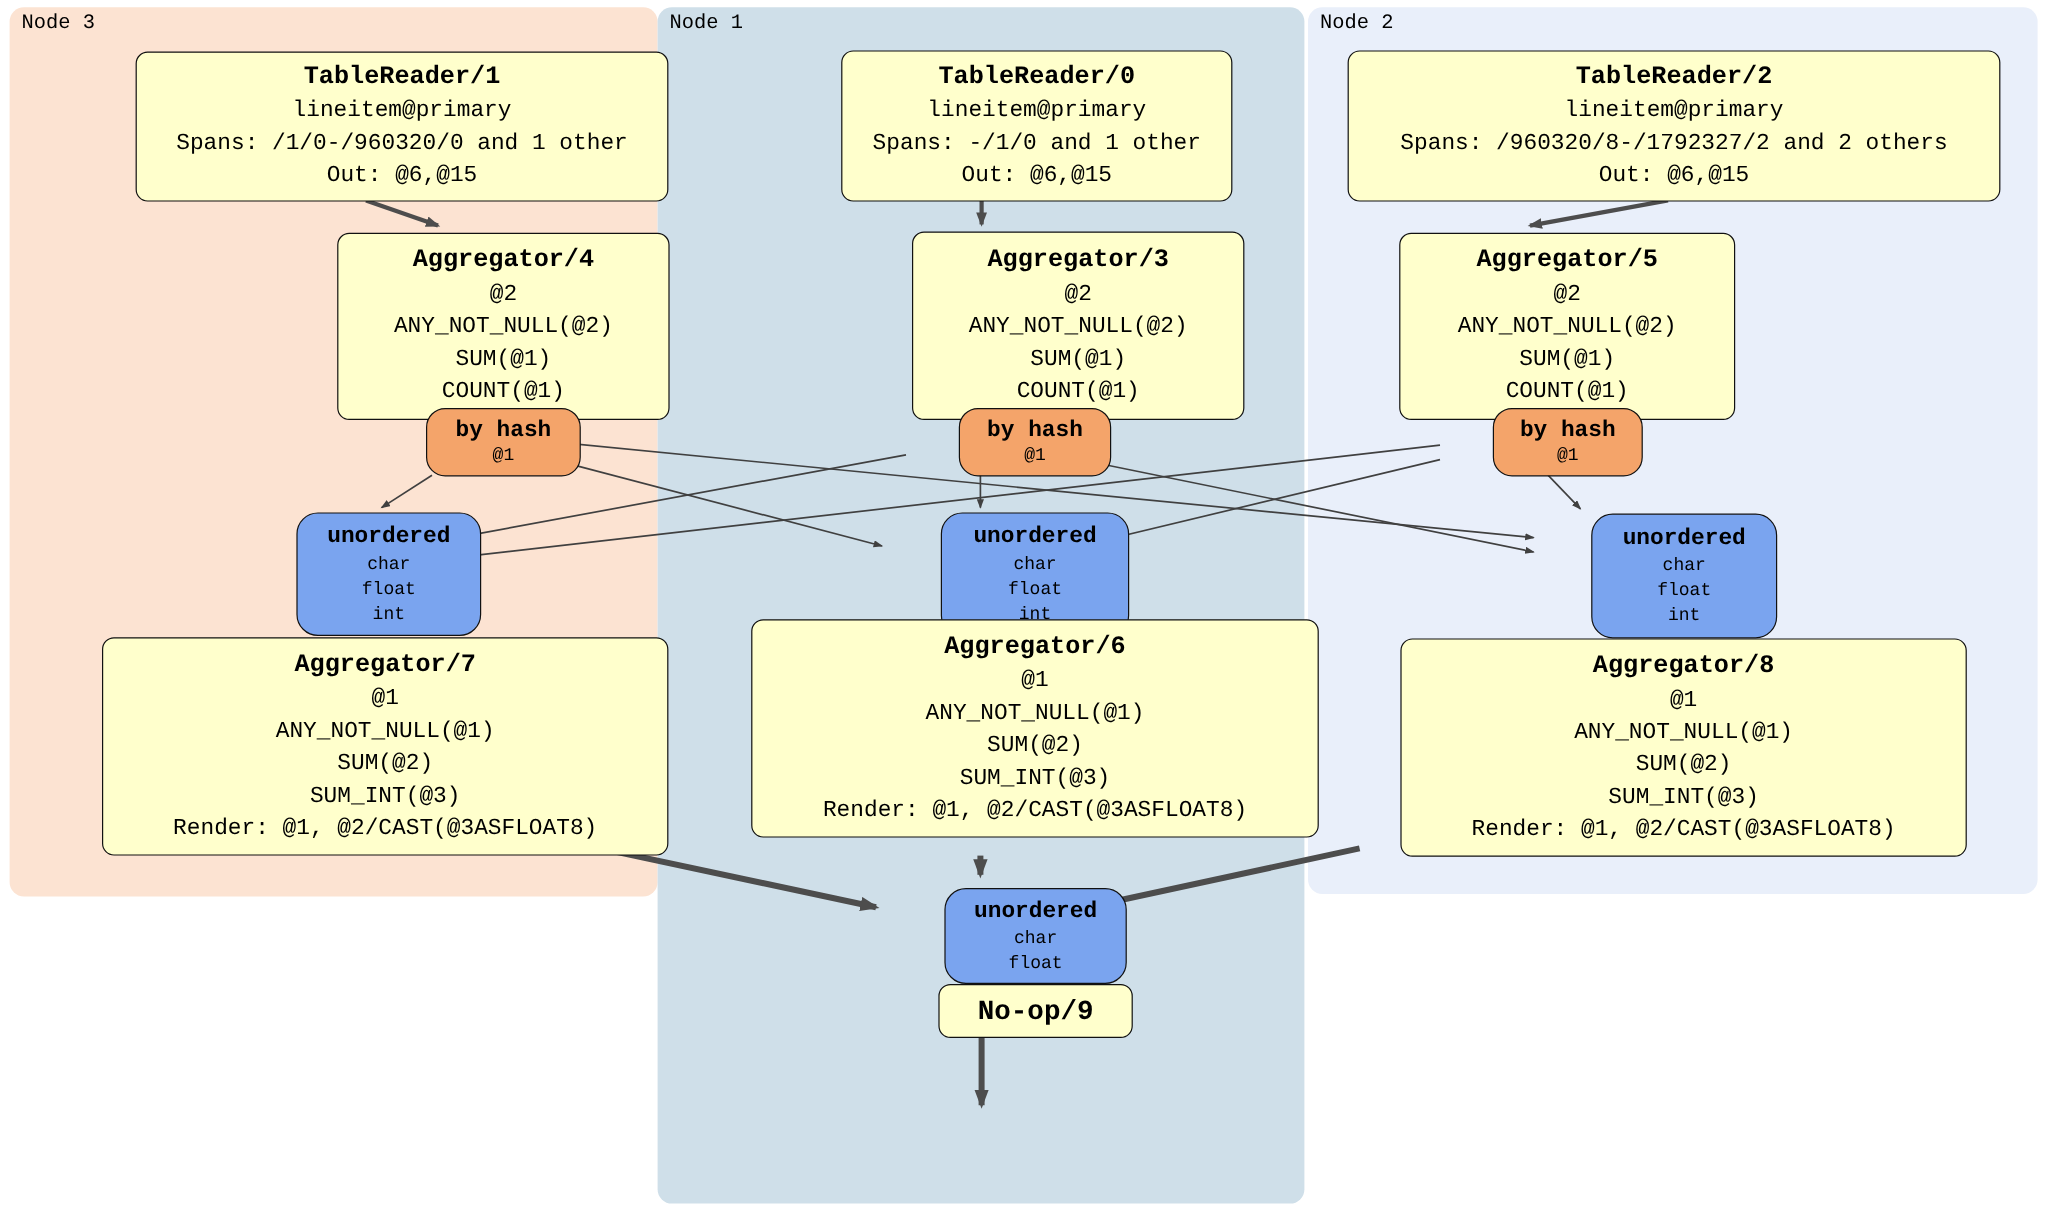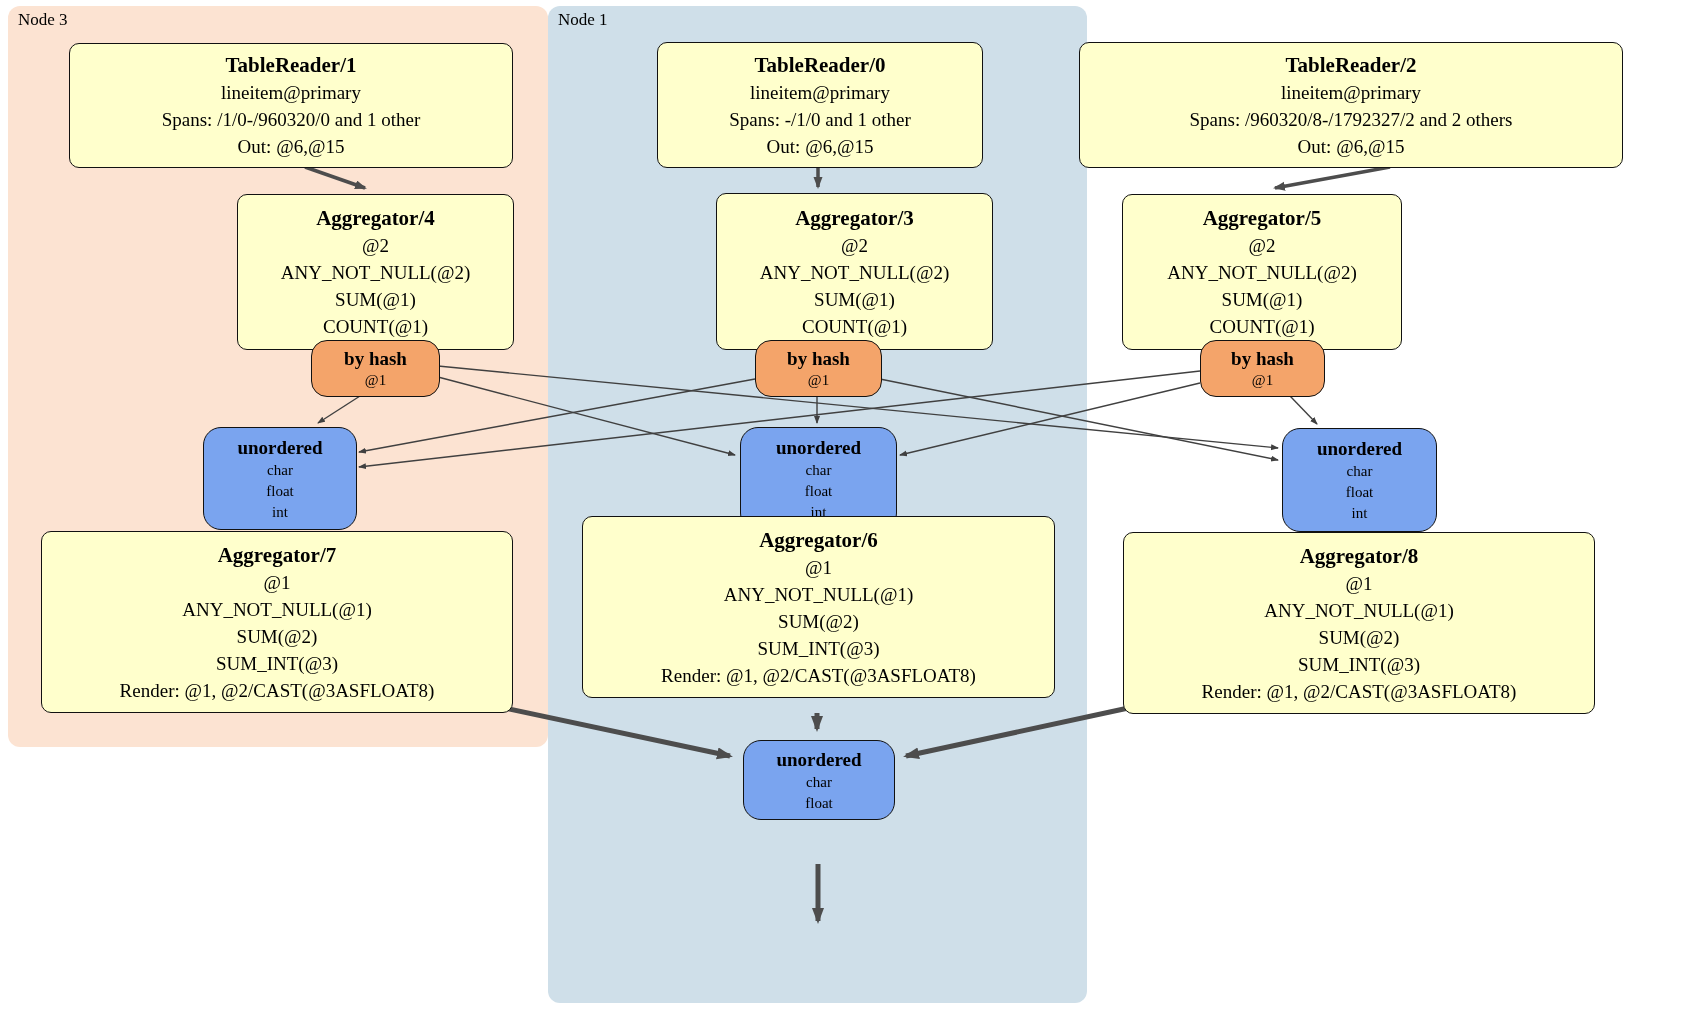--- a/index.html
+++ b/index.html
@@ -1,26 +1,26 @@
 <!DOCTYPE html>
 <html><head>
 <meta charset="utf-8">
 <style>
   html,body{margin:0;padding:0;background:#ffffff;}
   #canvas{position:relative;width:1706px;height:1016px;background:#ffffff;
-          font-family:Liberation Serif, serif;overflow:hidden;}
+          font-family:Liberation Mono, monospace;overflow:hidden;}
   .region{position:absolute;border-radius:12px;}
   .region-label{position:absolute;left:10px;top:4px;font-size:17px;color:#000;}
   #region-node3{left:8px;top:6px;width:540px;height:741px;background:#fce3d2;}
   #region-node1{left:548px;top:6px;width:539px;height:997px;background:#cfdfe9;}
   #region-node2{left:1090px;top:6px;width:608px;height:739px;background:#e9effa;}
   svg.edges{position:absolute;left:0;top:0;pointer-events:none;}
   .box{position:absolute;background:#ffffcc;border:1.5px solid #111;border-radius:10px;
        display:flex;flex-direction:column;justify-content:center;align-items:center;
-       text-align:center;color:#000;}
+       text-align:center;color:#000;margin-left:44px;}
   .box .title{font-weight:bold;font-size:21px;line-height:28px;white-space:nowrap;}
   .box .line{font-size:19px;line-height:27px;white-space:nowrap;}
   .hash{background:#f4a46a;border-radius:16px;}
   .hash .title{font-size:19px;line-height:23px;}
   .hash .line{font-size:15px;line-height:20px;}
   .sync{background:#7aa4ef;border-radius:18px;}
   .sync .title{font-size:19px;line-height:25px;}
   .sync .line{font-size:15px;line-height:21px;}
   .small-node .title{font-size:23px;line-height:28px;}
   
@@ -47,20 +47,23 @@
 <body>
 
 <div id="canvas">
 
   <div class="region" id="region-node3">
     <div class="region-label">Node 3</div>
   </div>
   <div class="region" id="region-node1">
     <div class="region-label">Node 1</div>
   </div>
+  <div class="region" id="region-node2">
+    <div class="region-label">Node 2</div>
+  </div>
 
   <svg class="edges" width="1706" height="1016">
     <defs>
       <marker id="arr-s" markerWidth="9" markerHeight="9" refX="7" refY="3" orient="auto" markerUnits="userSpaceOnUse">
         <path d="M0,0 L8,3 L0,6 Z" fill="#404040"></path>
       </marker>
       <marker id="arr-m" markerWidth="14" markerHeight="12" refX="10" refY="4.5" orient="auto" markerUnits="userSpaceOnUse">
         <path d="M0,0 L12,4.5 L0,9 Z" fill="#4d4d4d"></path>
       </marker>
       <marker id="arr-l" markerWidth="18" markerHeight="16" refX="13" refY="6" orient="auto" markerUnits="userSpaceOnUse">
@@ -190,14 +193,17 @@
     <div class="line">SUM(@2)</div>
     <div class="line">SUM_INT(@3)</div>
     <div class="line">Render: @1, @2/CAST(@3ASFLOAT8)</div>
   </div>
 
   <div class="box sync" id="syncF">
     <div class="title">unordered</div>
     <div class="line">char</div>
     <div class="line">float</div>
   </div>
+  <div class="box small-node" id="noop">
+    <div class="title">No-op/9</div>
+  </div>
 
 </div>
 
 </body></html>

